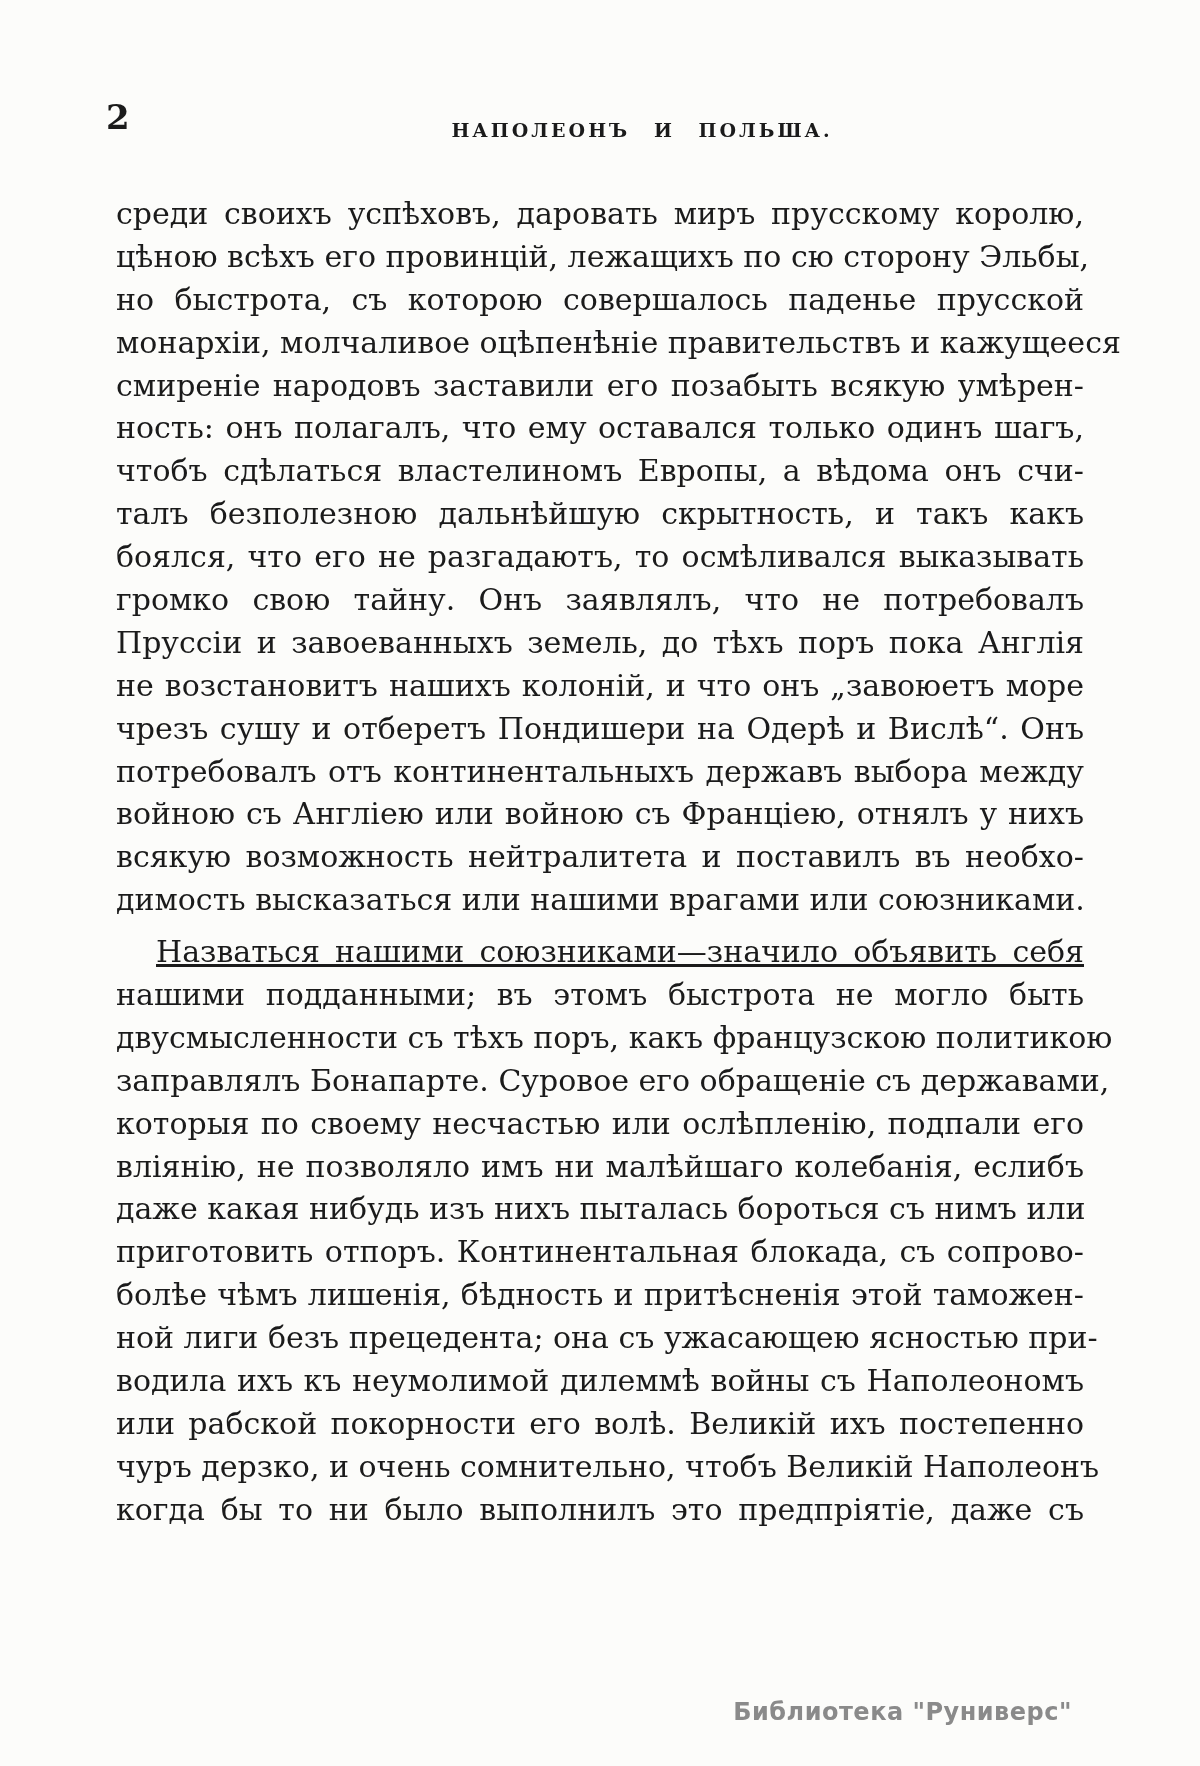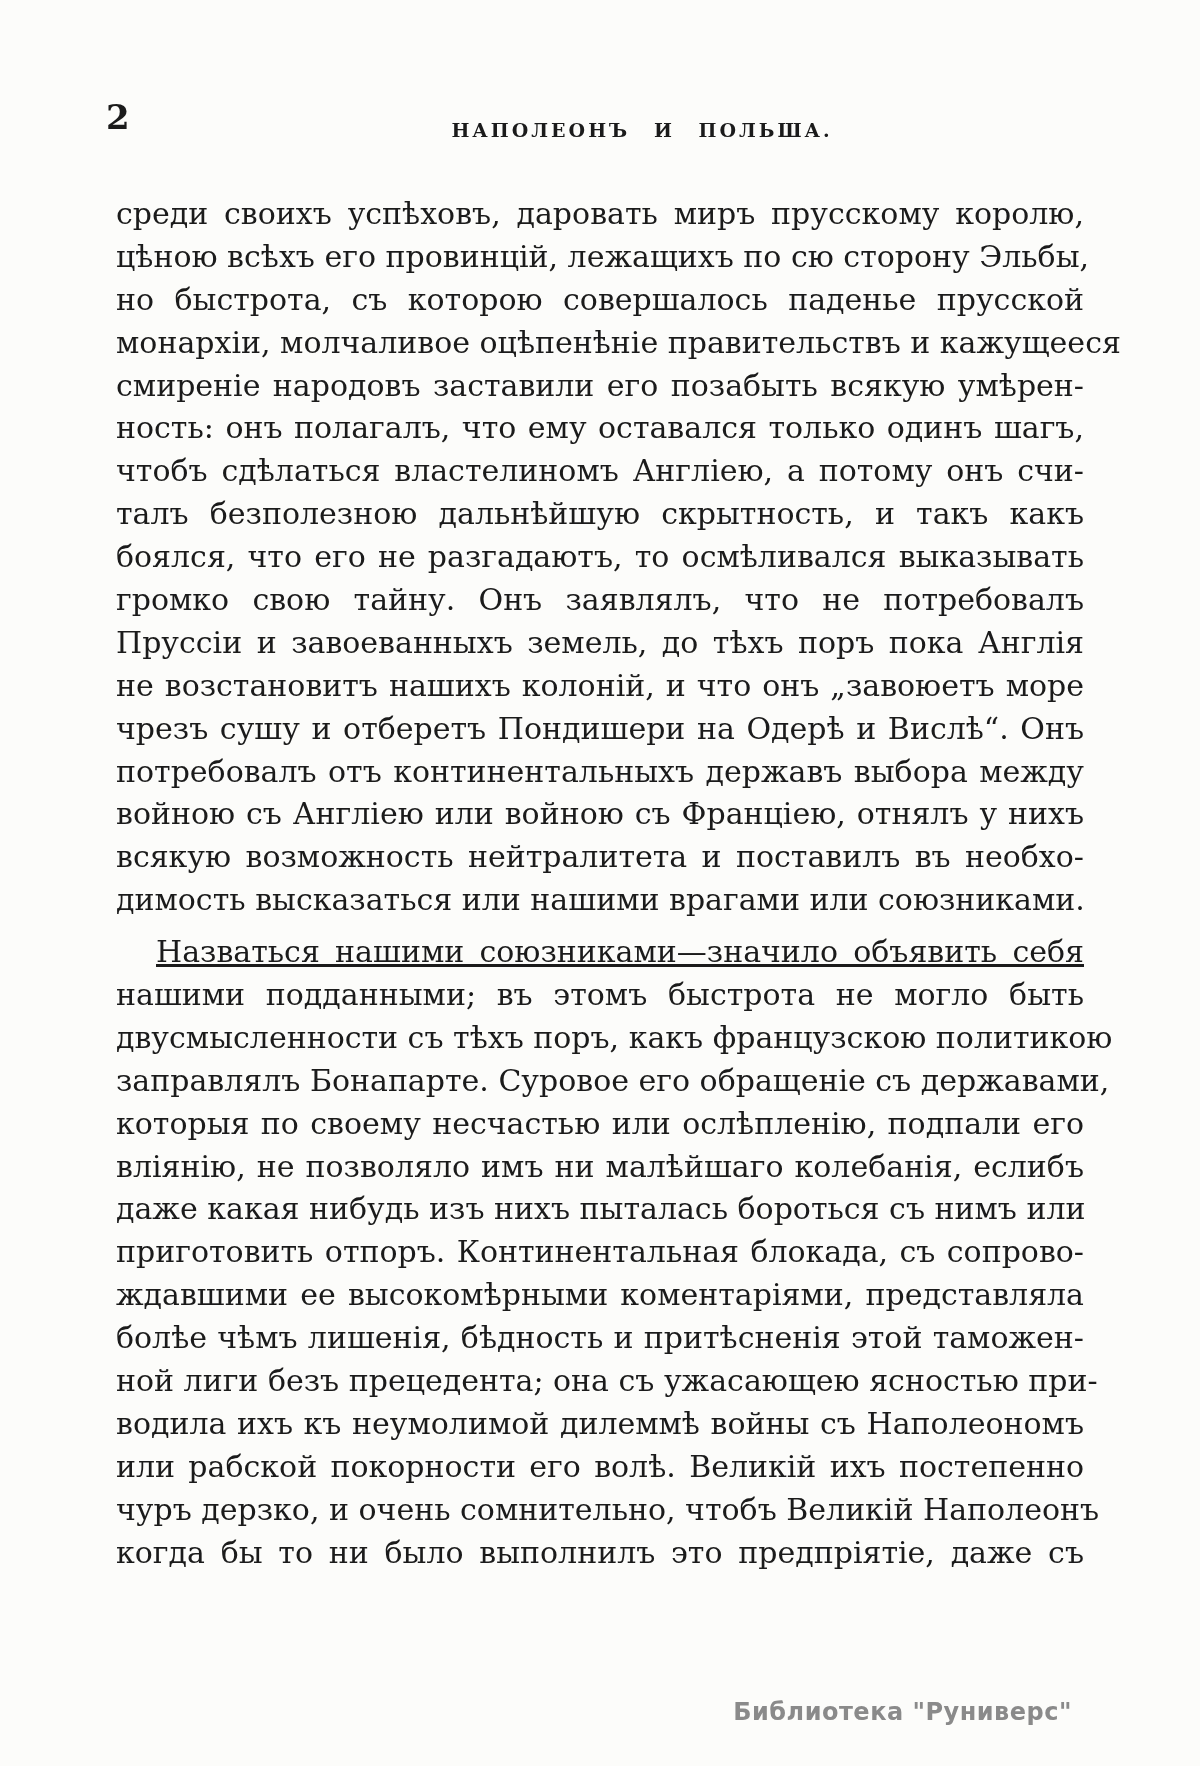--- a/index.html
+++ b/index.html
@@ -83,42 +83,41 @@
   </div>
 
   <div class="body-text">
       <div class="paragraph">
         <div class="line">среди своихъ успѣховъ, даровать миръ прусскому королю,</div>
         <div class="line">цѣною всѣхъ его провинцій, лежащихъ по сю сторону Эльбы,</div>
         <div class="line">но быстрота, съ которою совершалось паденье прусской</div>
         <div class="line">монархіи, молчаливое оцѣпенѣніе правительствъ и кажущееся</div>
         <div class="line">смиреніе народовъ заставили его позабыть всякую умѣрен-</div>
         <div class="line">ность: онъ полагалъ, что ему оставался только одинъ шагъ,</div>
-        <div class="line">чтобъ сдѣлаться властелиномъ Англіею, а потому онъ счи-</div>
+        <div class="line">чтобъ сдѣлаться властелиномъ Европы, а вѣдома онъ счи-</div>
         <div class="line">талъ безполезною дальнѣйшую скрытность, и такъ какъ</div>
         <div class="line">боялся, что его не разгадаютъ, то осмѣливался выказывать</div>
         <div class="line">громко свою тайну. Онъ заявлялъ, что не потребовалъ</div>
         <div class="line">Пруссіи и завоеванныхъ земель, до тѣхъ поръ пока Англія</div>
         <div class="line">не возстановитъ нашихъ колоній, и что онъ „завоюетъ море</div>
         <div class="line">чрезъ сушу и отберетъ Пондишери на Одерѣ и Вислѣ“. Онъ</div>
         <div class="line">потребовалъ отъ континентальныхъ державъ выбора между</div>
         <div class="line">войною съ Англіею или войною съ Франціею, отнялъ у нихъ</div>
         <div class="line">всякую возможность нейтралитета и поставилъ въ необхо-</div>
         <div class="line">димость высказаться или нашими врагами или союзниками.</div>
       </div>
       <div class="paragraph indent">
         <div class="line">Назваться нашими союзниками—значило объявить себя</div>
         <div class="line">нашими подданными; въ этомъ быстрота не могло быть</div>
         <div class="line">двусмысленности съ тѣхъ поръ, какъ французскою политикою</div>
         <div class="line">заправлялъ Бонапарте. Суровое его обращеніе съ державами,</div>
         <div class="line">которыя по своему несчастью или ослѣпленію, подпали его</div>
         <div class="line">вліянію, не позволяло имъ ни малѣйшаго колебанія, еслибъ</div>
         <div class="line">даже какая нибудь изъ нихъ пыталась бороться съ нимъ или</div>
         <div class="line">приготовить отпоръ. Континентальная блокада, съ сопрово-</div>
-        <div class="line">ждавшими ее высокомѣрными коментаріями, представляла</div>
         <div class="line">болѣе чѣмъ лишенія, бѣдность и притѣсненія этой таможен-</div>
         <div class="line">ной лиги безъ прецедента; она съ ужасающею ясностью при-</div>
         <div class="line">водила ихъ къ неумолимой дилеммѣ войны съ Наполеономъ</div>
         <div class="line">или рабской покорности его волѣ. Великій ихъ постепенно</div>
         <div class="line">чуръ дерзко, и очень сомнительно, чтобъ Великій Наполеонъ</div>
         <div class="line">когда бы то ни было выполнилъ это предпріятіе, даже съ</div>
       </div>
     </div>
 
   <div class="watermark">Библиотека "Руниверс"</div>

